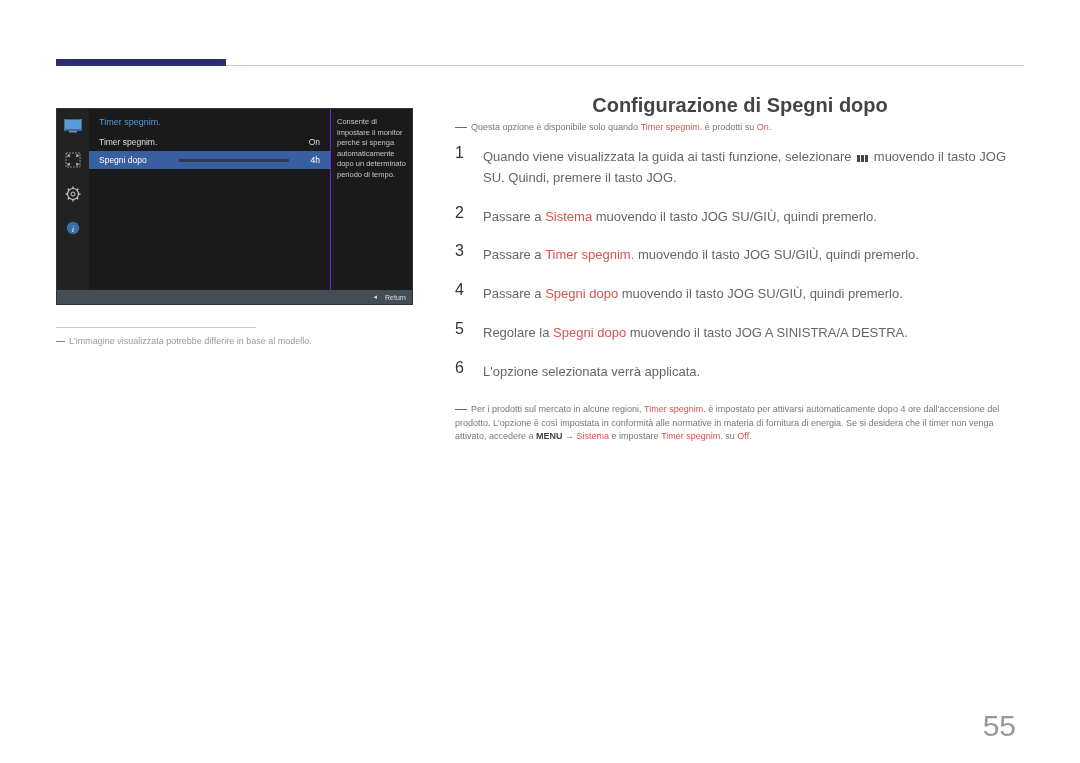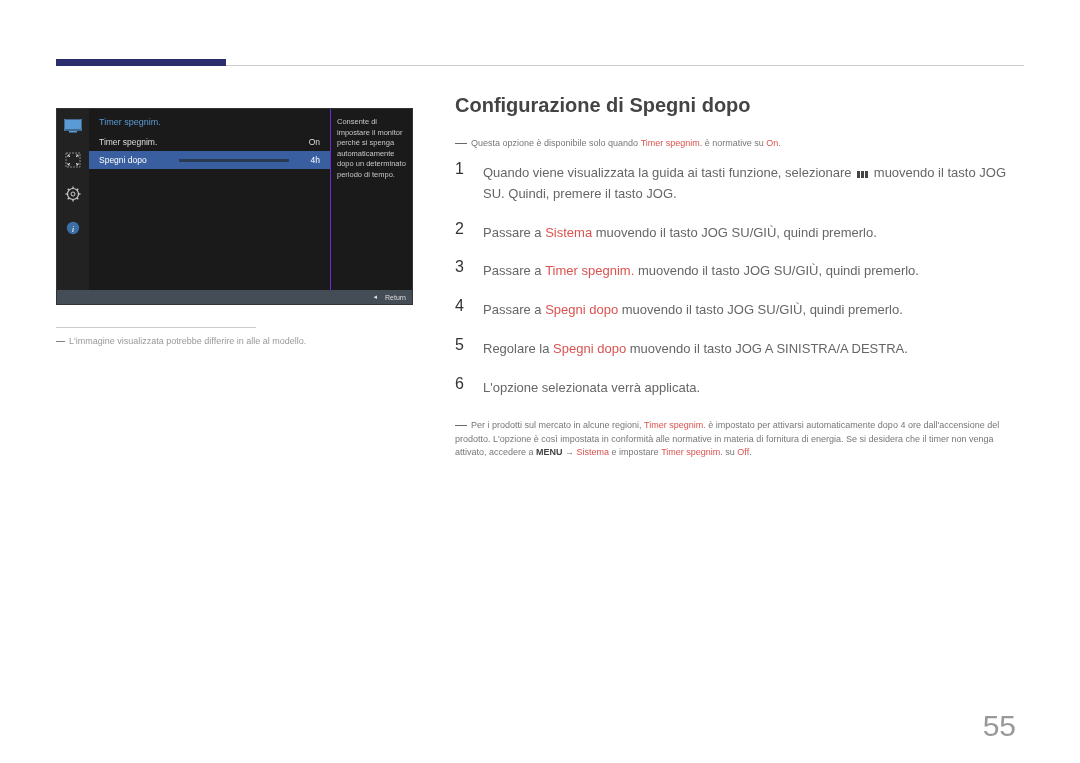--- a/index.html
+++ b/index.html
@@ -138,21 +138,21 @@
   .right-col {
     position: absolute;
     left: 455px;
     top: 94px;
     width: 570px;
   }
   .heading {
     font-size: 20px;
     font-weight: 600;
     color: #444;
-    margin-bottom: 16px;
+    text-align: center;
   }
   .note {
     font-size: 9px;
     color: #777;
     margin-bottom: 10px;
     line-height: 1.5;
   }
   .note .dash { color: #555; font-size: 12px; margin-right: 4px; position: relative; top: 1px;}
   .hl { color: #d9534f; font-weight: 500; }
   .hlb { font-weight: 600; color: #444; text-align: right; }
@@ -263,29 +263,29 @@
     </div>
     <div class="osd-desc">Consente di impostare il monitor perché si spenga automaticamente dopo un determinato periodo di tempo.</div>
     <div class="osd-footer">
       <span>◂</span>
       <span>Return</span>
     </div>
   </div>
 
   <div class="caption-sep"></div>
   <div class="caption">
-    <span class="dash">―</span><span>L'immagine visualizzata potrebbe differire in alle al modello.</span>
+    <span class="dash">―</span><span>L'immagine visualizzata potrebbe differire in base al modello.</span>
   </div>
 </div>
 
 <div class="right-col">
   <h2 class="heading">Configurazione di Spegni dopo</h2>
 
   <div class="note">
-    <span class="dash">―</span><span>Questa opzione è disponibile solo quando </span><span class="hl">Timer spegnim.</span><span> è normative su </span><span class="hl">On</span><span>.</span>
+    <span class="dash">―</span><span>Questa opzione è disponibile solo quando </span><span class="hl">Timer spegnim.</span><span> è prodotti su </span><span class="hl">On</span><span>.</span>
   </div>
 
   <div class="steps">
     <div class="step">
       <div class="step-num">1</div>
       <div class="step-body">
         <span>Quando viene visualizzata la guida ai tasti funzione, selezionare </span><span class="icon-box">
             <span></span>
             <span></span>
             <span></span>

